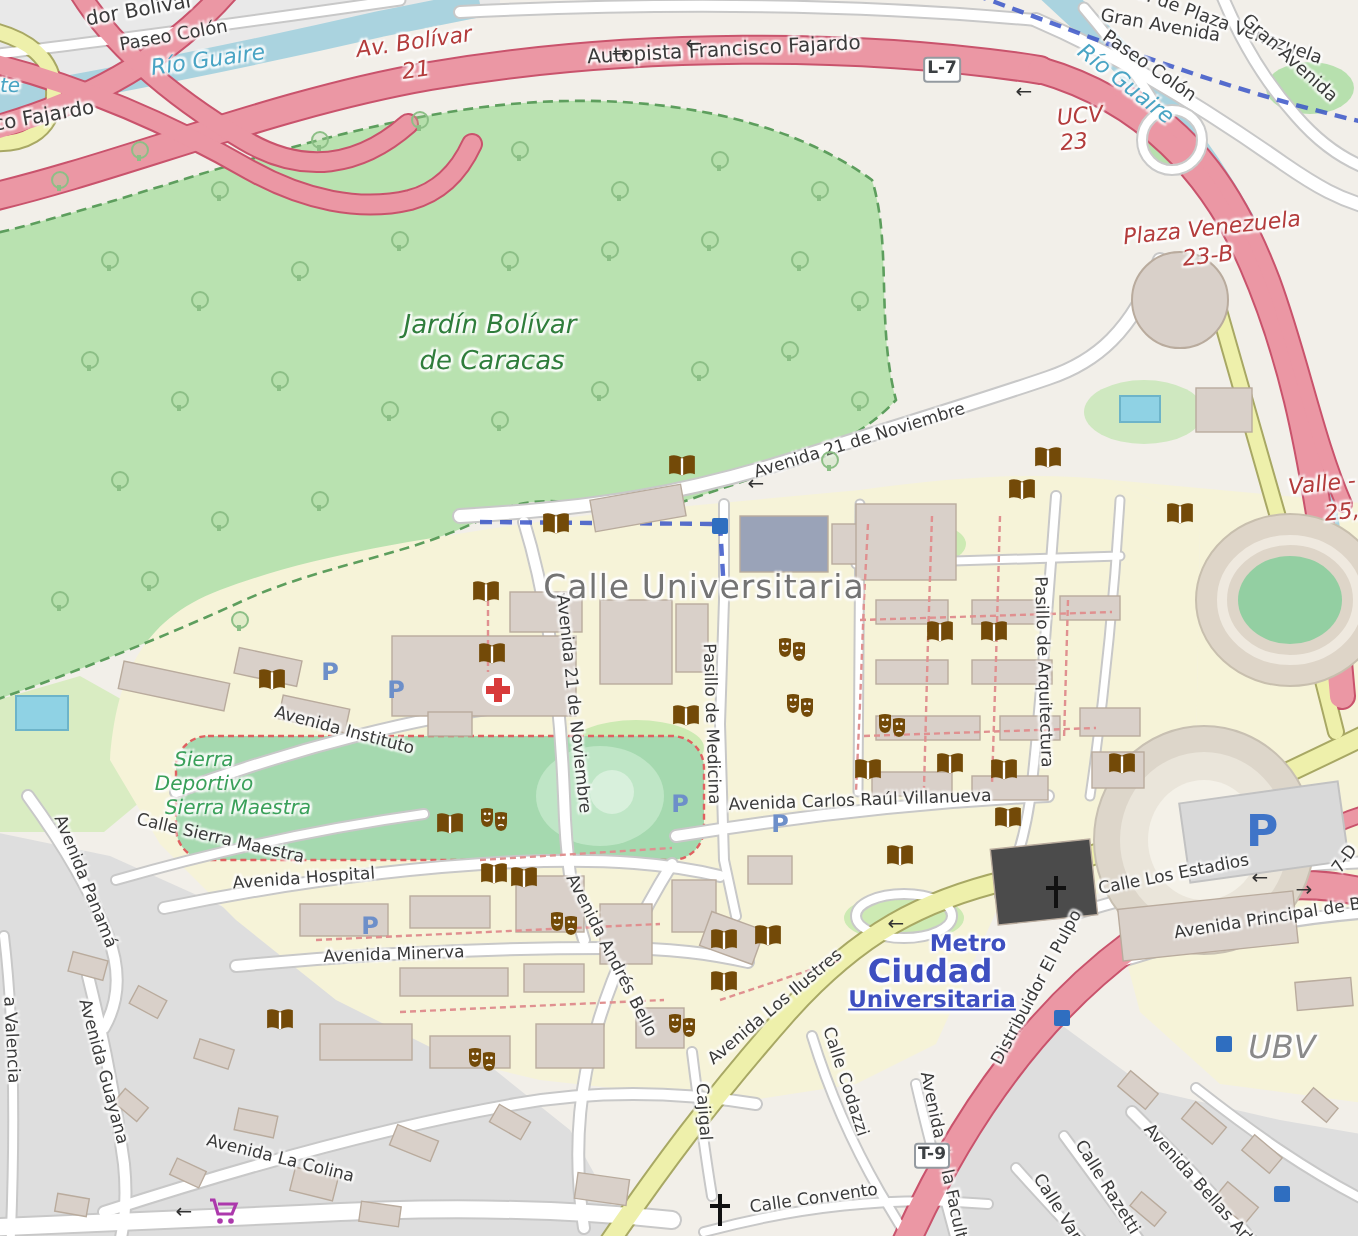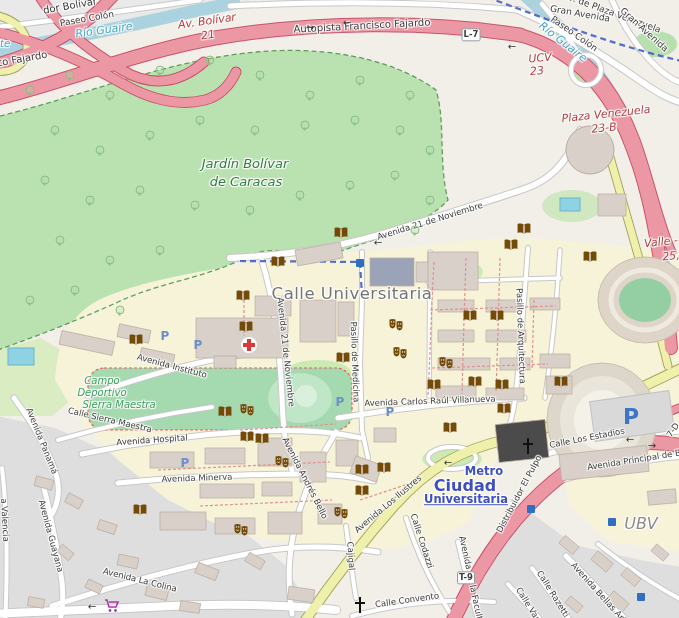--- a/index.html
+++ b/index.html
@@ -246,21 +246,21 @@
         <path d="M244,300 L244,336" stroke="#e09090" stroke-width="1.2" stroke-dasharray="3,2" fill="none"></path>
         <path d="M158,470 L330,462" stroke="#e09090" stroke-width="1.2" stroke-dasharray="3,2" fill="none"></path>
         <path d="M200,506 L332,500" stroke="#e09090" stroke-width="1.2" stroke-dasharray="3,2" fill="none"></path>
         <path d="M240,430 L336,424" stroke="#e09090" stroke-width="1.2" stroke-dasharray="3,2" fill="none"></path>
         <path d="M360,500 L420,480" stroke="#e09090" stroke-width="1.2" stroke-dasharray="3,2" fill="none"></path>
       </g>
   </svg>
   <div id="labels">
       <div class="lbl parkname" style="left: 245px; top: 163px; font-size: 13px; --r: 0deg;">Jardín Bolívar</div>
       <div class="lbl parkname" style="left: 246px; top: 181px; font-size: 13px; --r: 0deg;">de Caracas</div>
-      <div class="lbl pitchname" style="left: 102px; top: 381px; font-size: 10px; --r: 0deg;">Campo</div>
+      <div class="lbl pitchname" style="left: 102px; top: 381px; font-size: 10px; --r: 0deg;">Sierra</div>
       <div class="lbl pitchname" style="left: 102px; top: 393px; font-size: 10px; --r: 0deg;">Deportivo</div>
       <div class="lbl pitchname" style="left: 103px; top: 405px; font-size: 10px; padding-left: 32px; --r: 0deg;">Sierra Maestra</div>
       <div class="lbl cityname" style="left: 352px; top: 294px; font-size: 16.5px; --r: 0deg;">Calle Universitaria</div>
       <div class="lbl metroname" style="left: 465px; top: 472px; font-size: 11.5px; padding-left: 38px; --r: 0deg;">Metro</div>
       <div class="lbl metroname" style="left: 465px; top: 486px; font-size: 16px; --r: 0deg;">Ciudad</div>
       <div class="lbl metroname" style="left: 466px; top: 500px; font-size: 11.5px; text-decoration: underline; --r: 0deg;">Universitaria</div>
       <div class="lbl areaname" style="left: 641px; top: 524px; font-size: 16px; --r: 0deg;">UBV</div>
       <div class="lbl street" style="left: 362px; top: 26px; font-size: 10px; --r: -3deg;">Autopista Francisco Fajardo</div>
       <div class="lbl street" style="left: 70px; top: 6px; font-size: 10px; --r: -10deg;">dor Bolívar</div>
       <div class="lbl street" style="left: 87px; top: 19px; font-size: 9px; --r: -10deg;">Paseo Colón</div>

